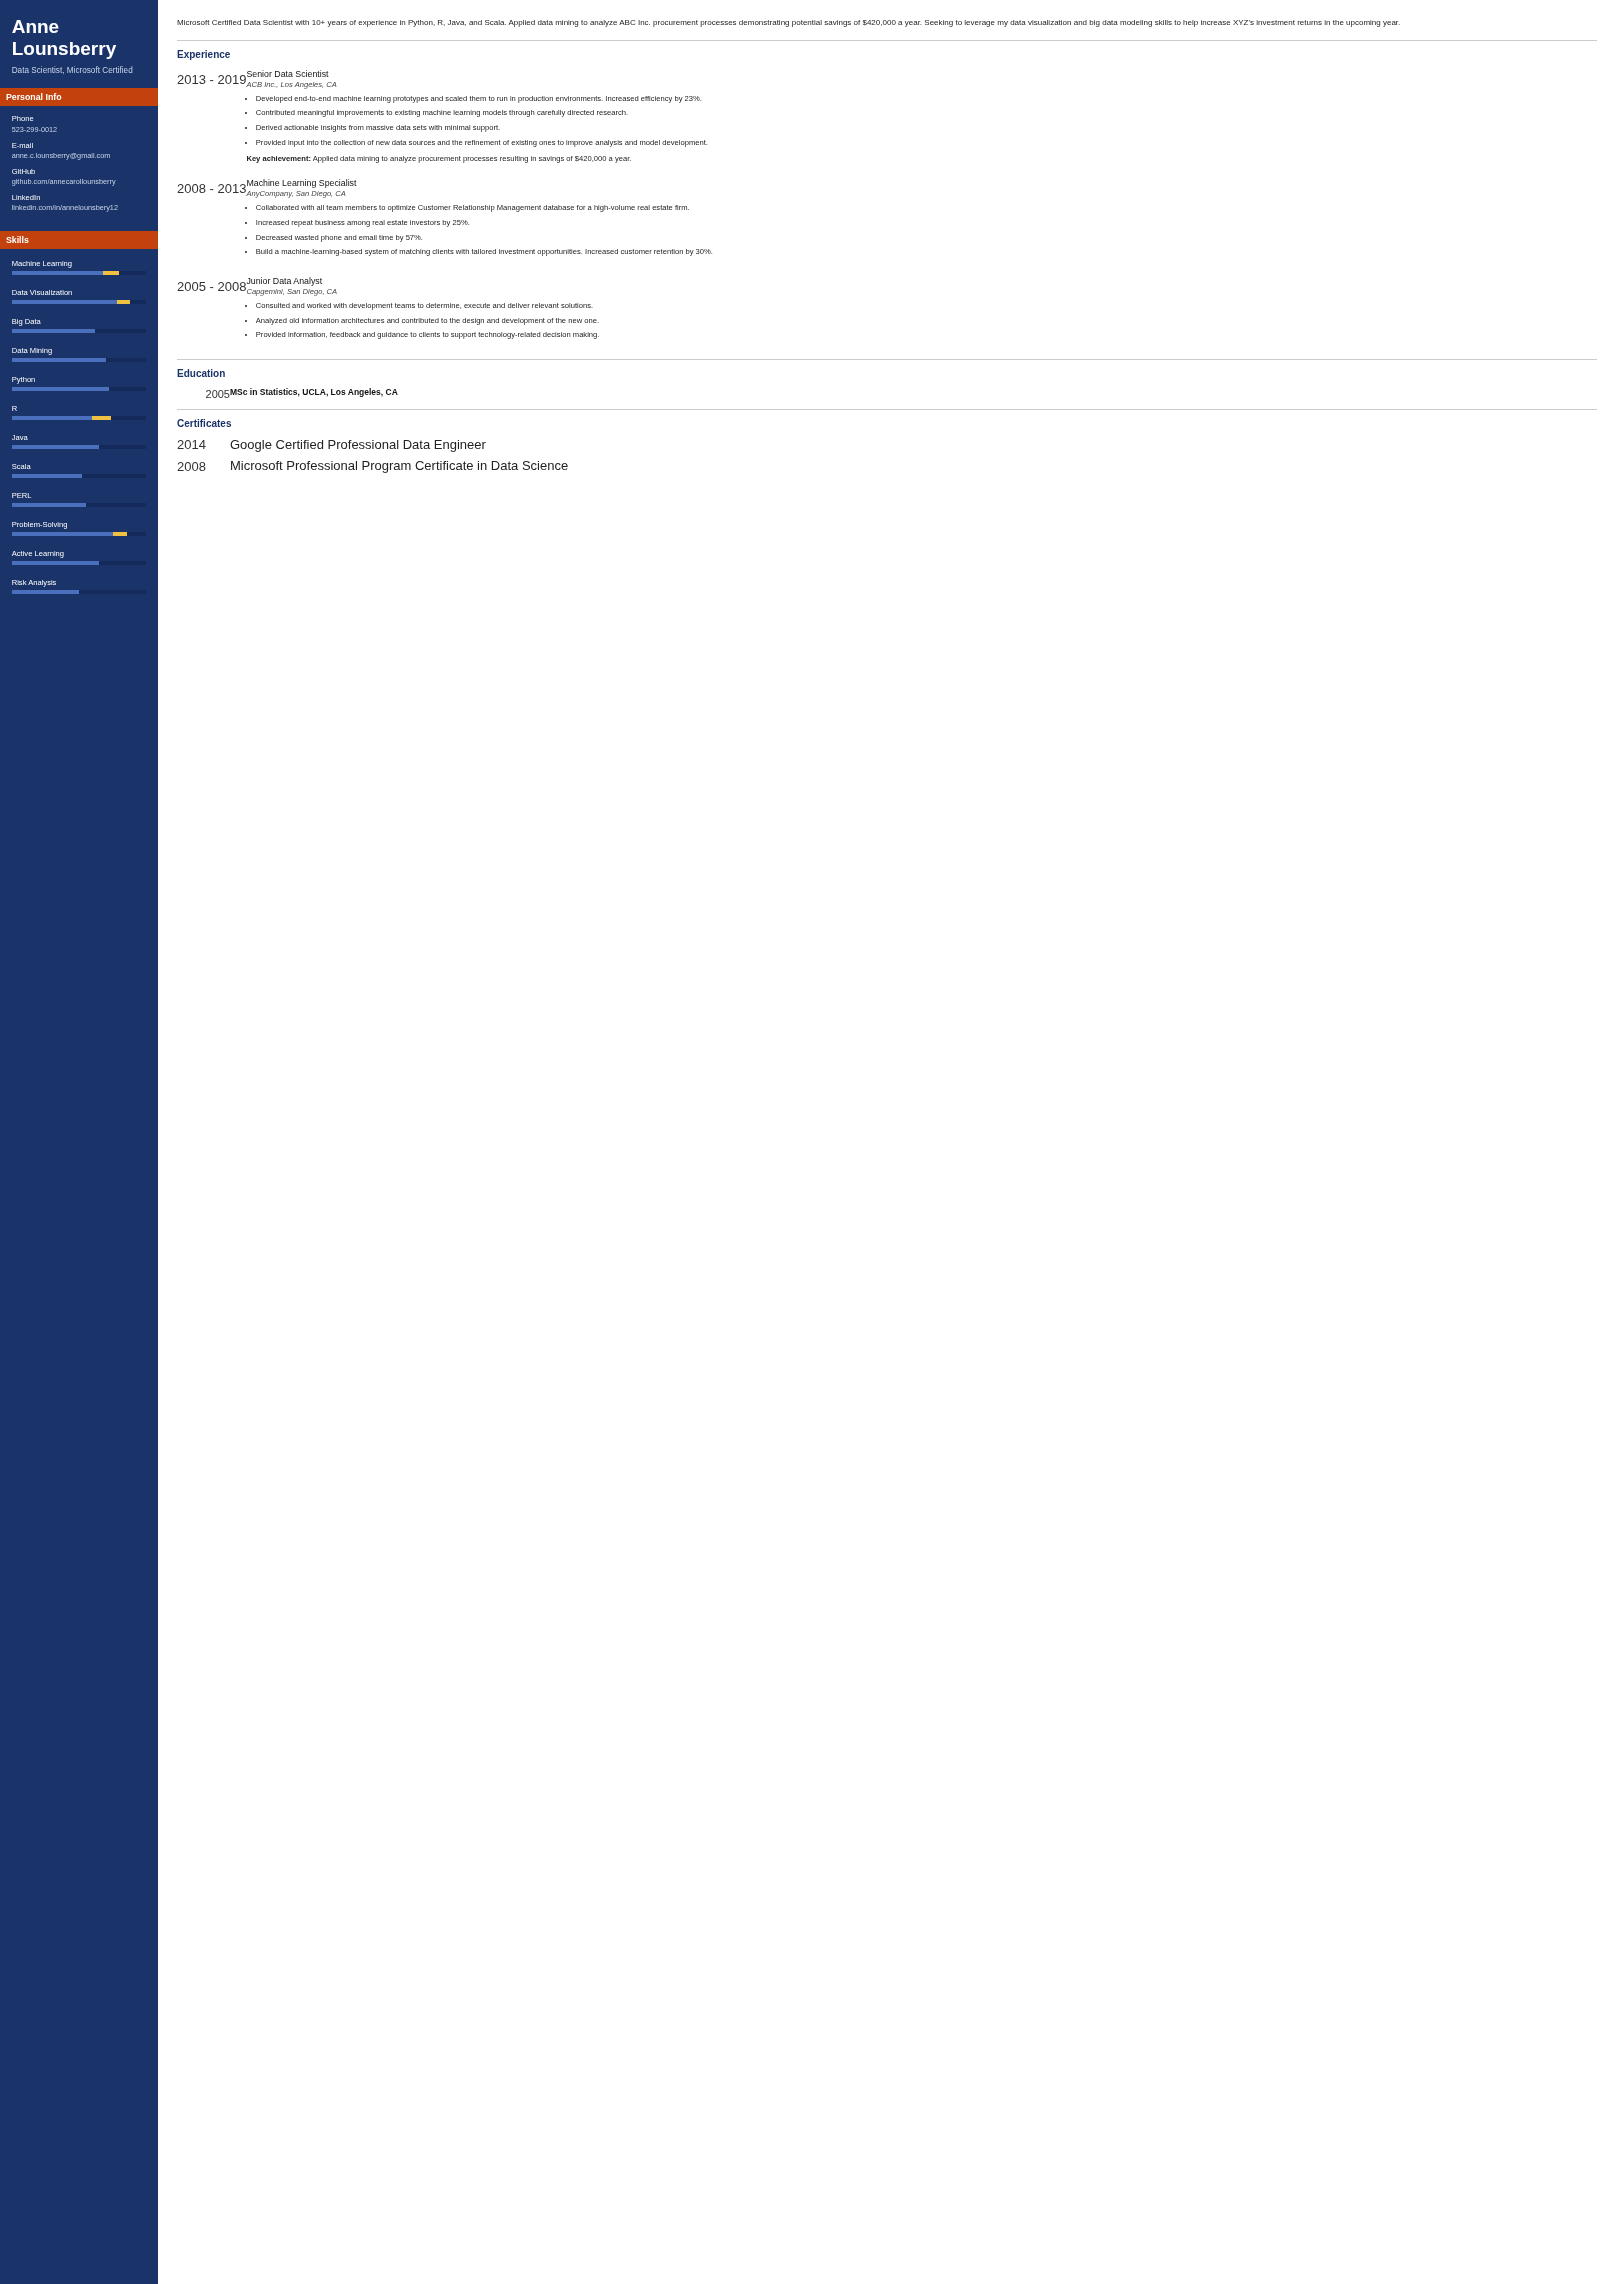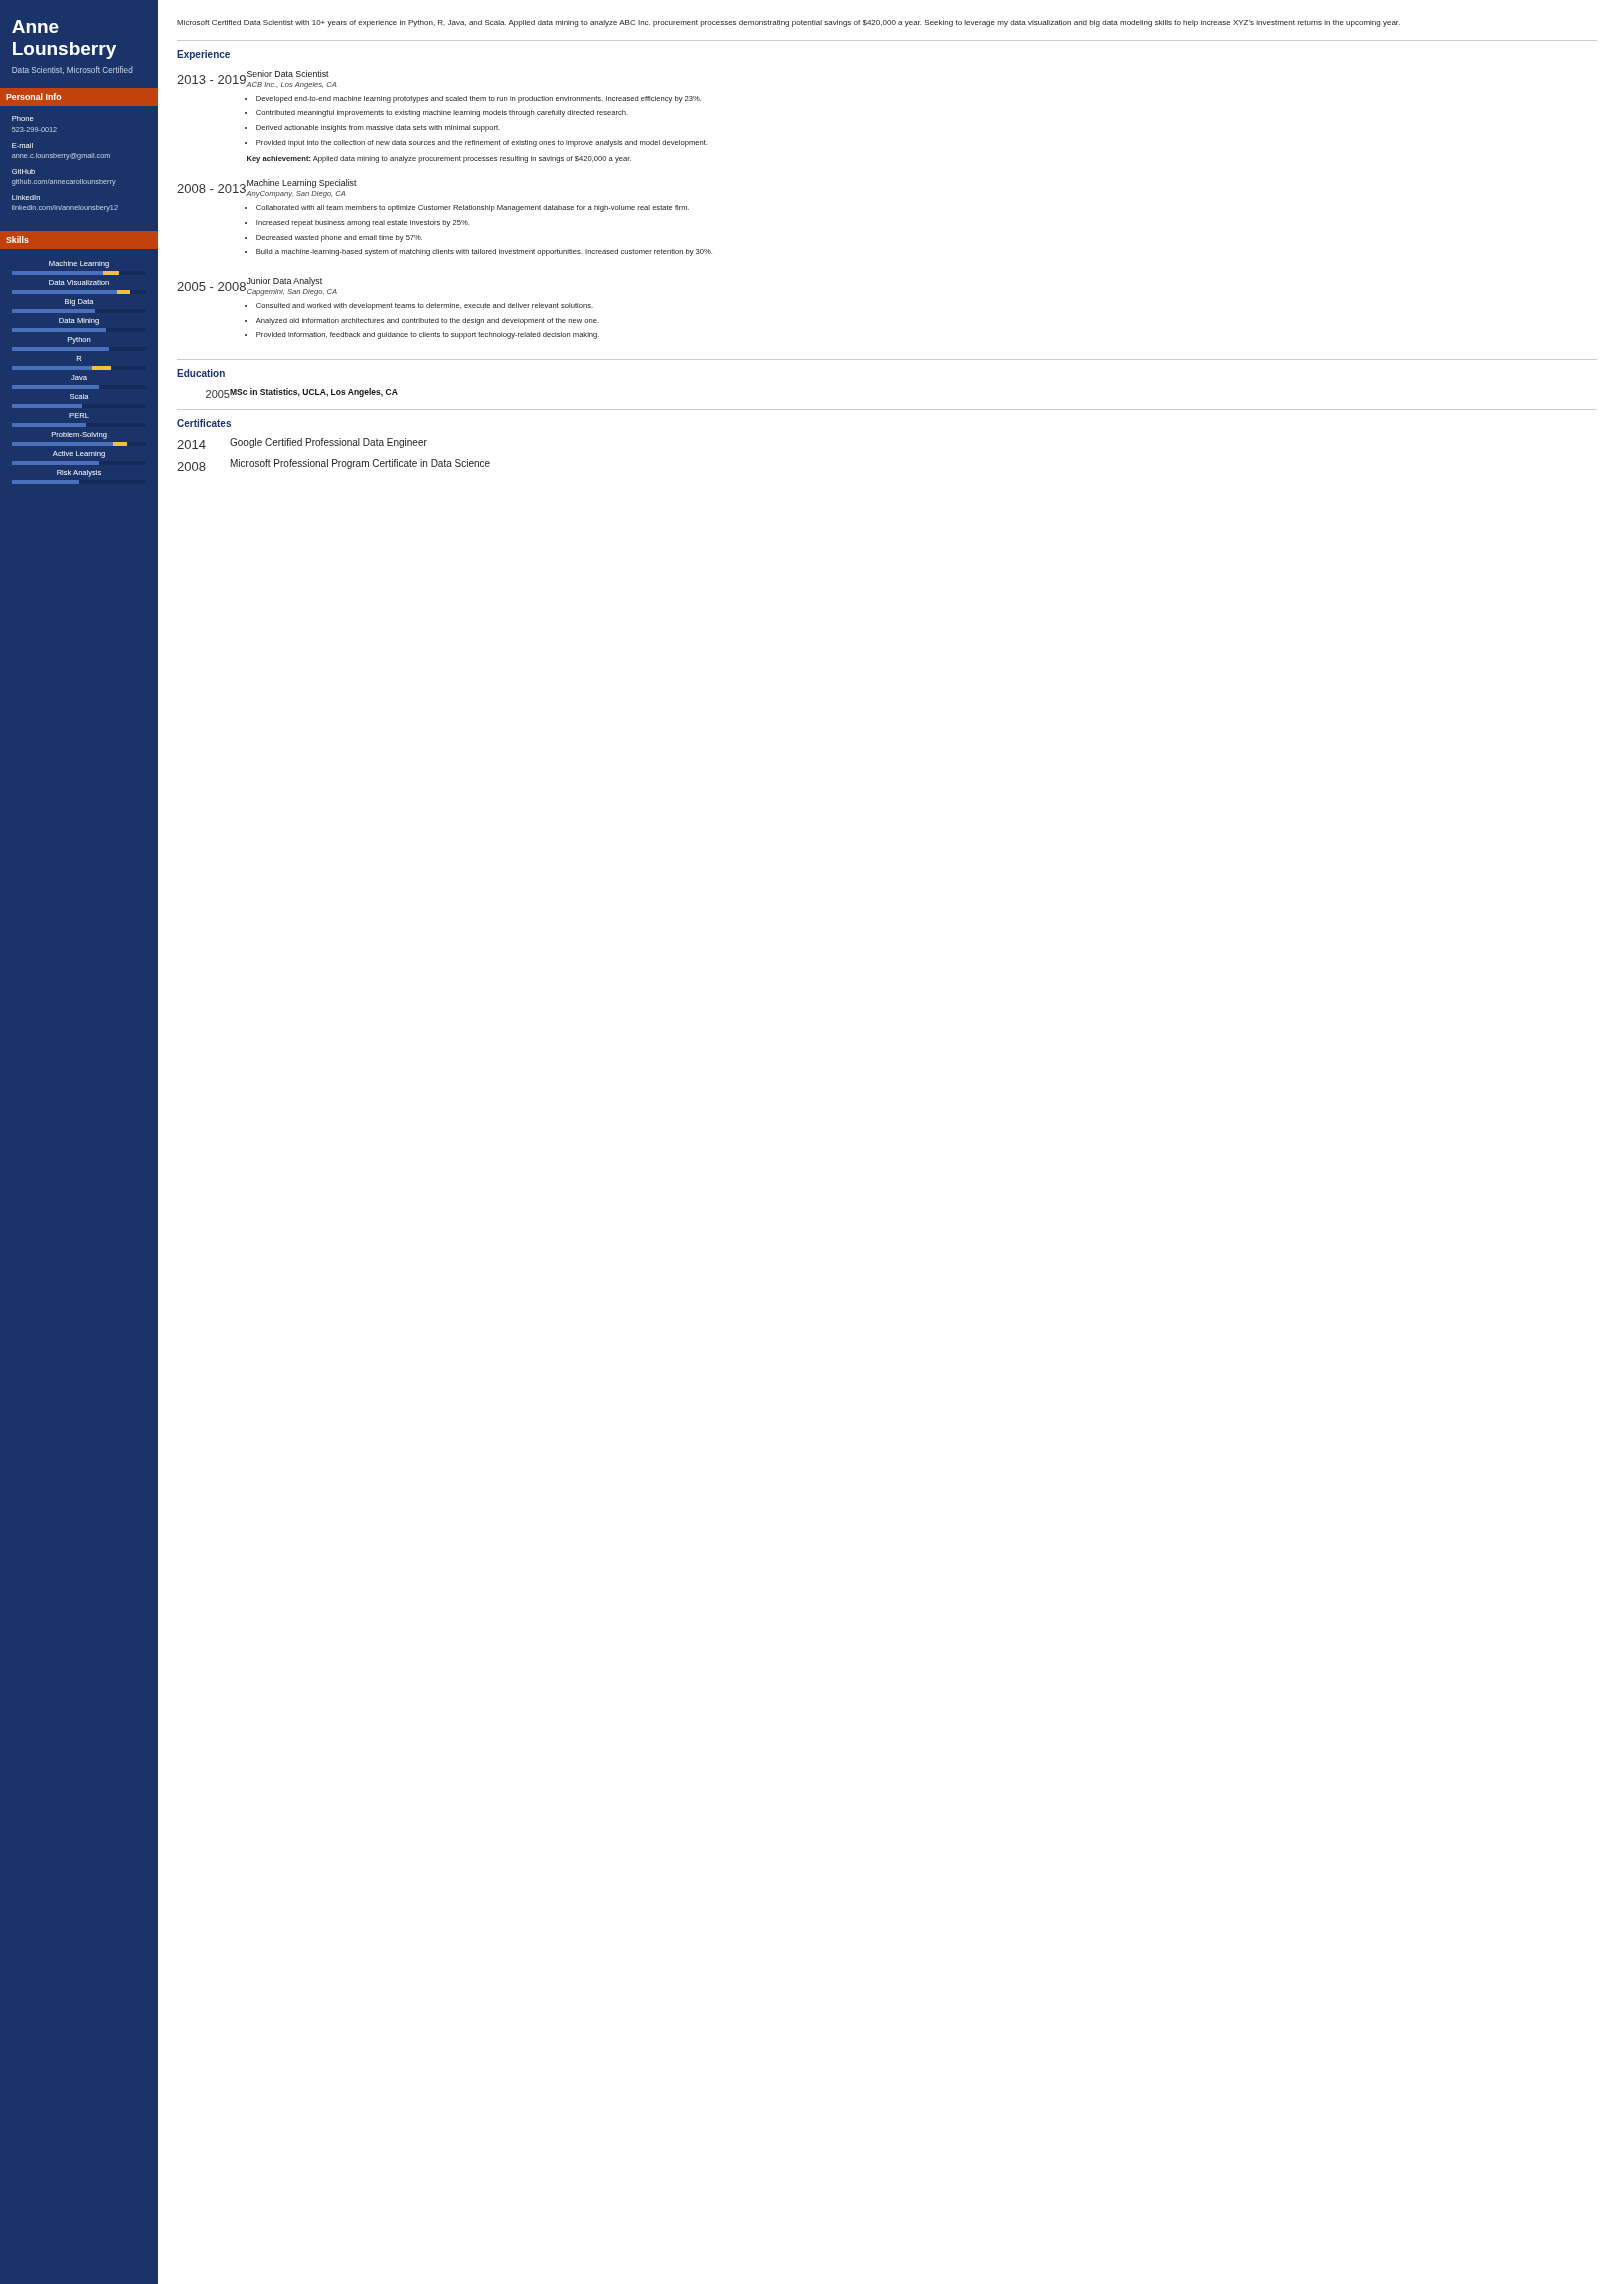--- a/index.html
+++ b/index.html
@@ -64,22 +64,21 @@
       font-size: 7.3px;
       color: #c8d4e8;
       word-break: break-all;
     }
 
     .skills-section {
       margin-top: 2.3px;
     }
 
     .skill-item {
-      margin-bottom: 3px;
-      text-align: center;
+      margin-bottom: 13px;
     }
 
     .skill-name {
       font-size: 7.6px;
       color: #fff;
       margin-bottom: 2.3px;
     }
 
     .skill-bar-bg {
       background-color: #142a5a;
@@ -216,21 +215,21 @@
     }
 
     .cert-date {
       min-width: 53px;
       font-size: 13px;
       color: #333;
       padding-top: 0.6px;
     }
 
     .cert-content {
-      font-size: 10px;
+      font-size: 13px;
       color: #222;
     }
   </style>
 </head>
 <body>
 
 <div class="sidebar">
   <div class="sidebar-name">Anne Lounsberry</div>
   <div class="sidebar-title">Data Scientist, Microsoft Certified</div>
 

